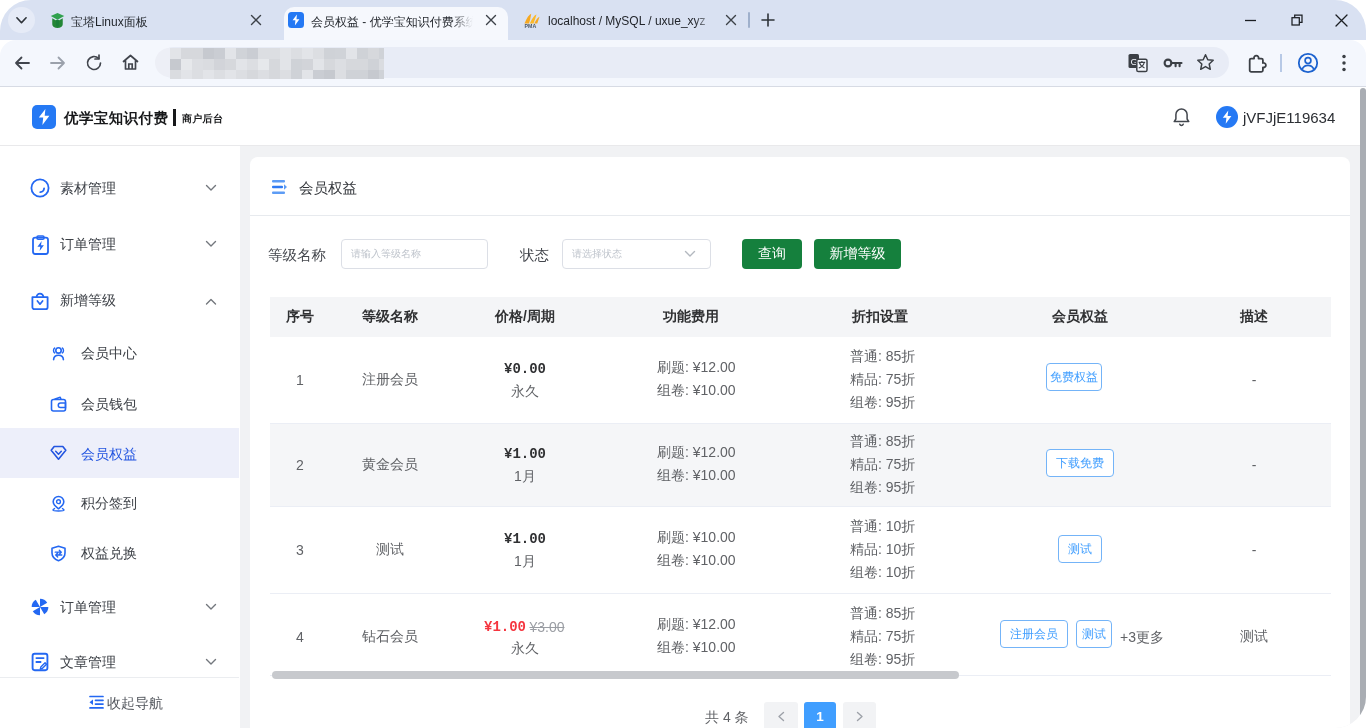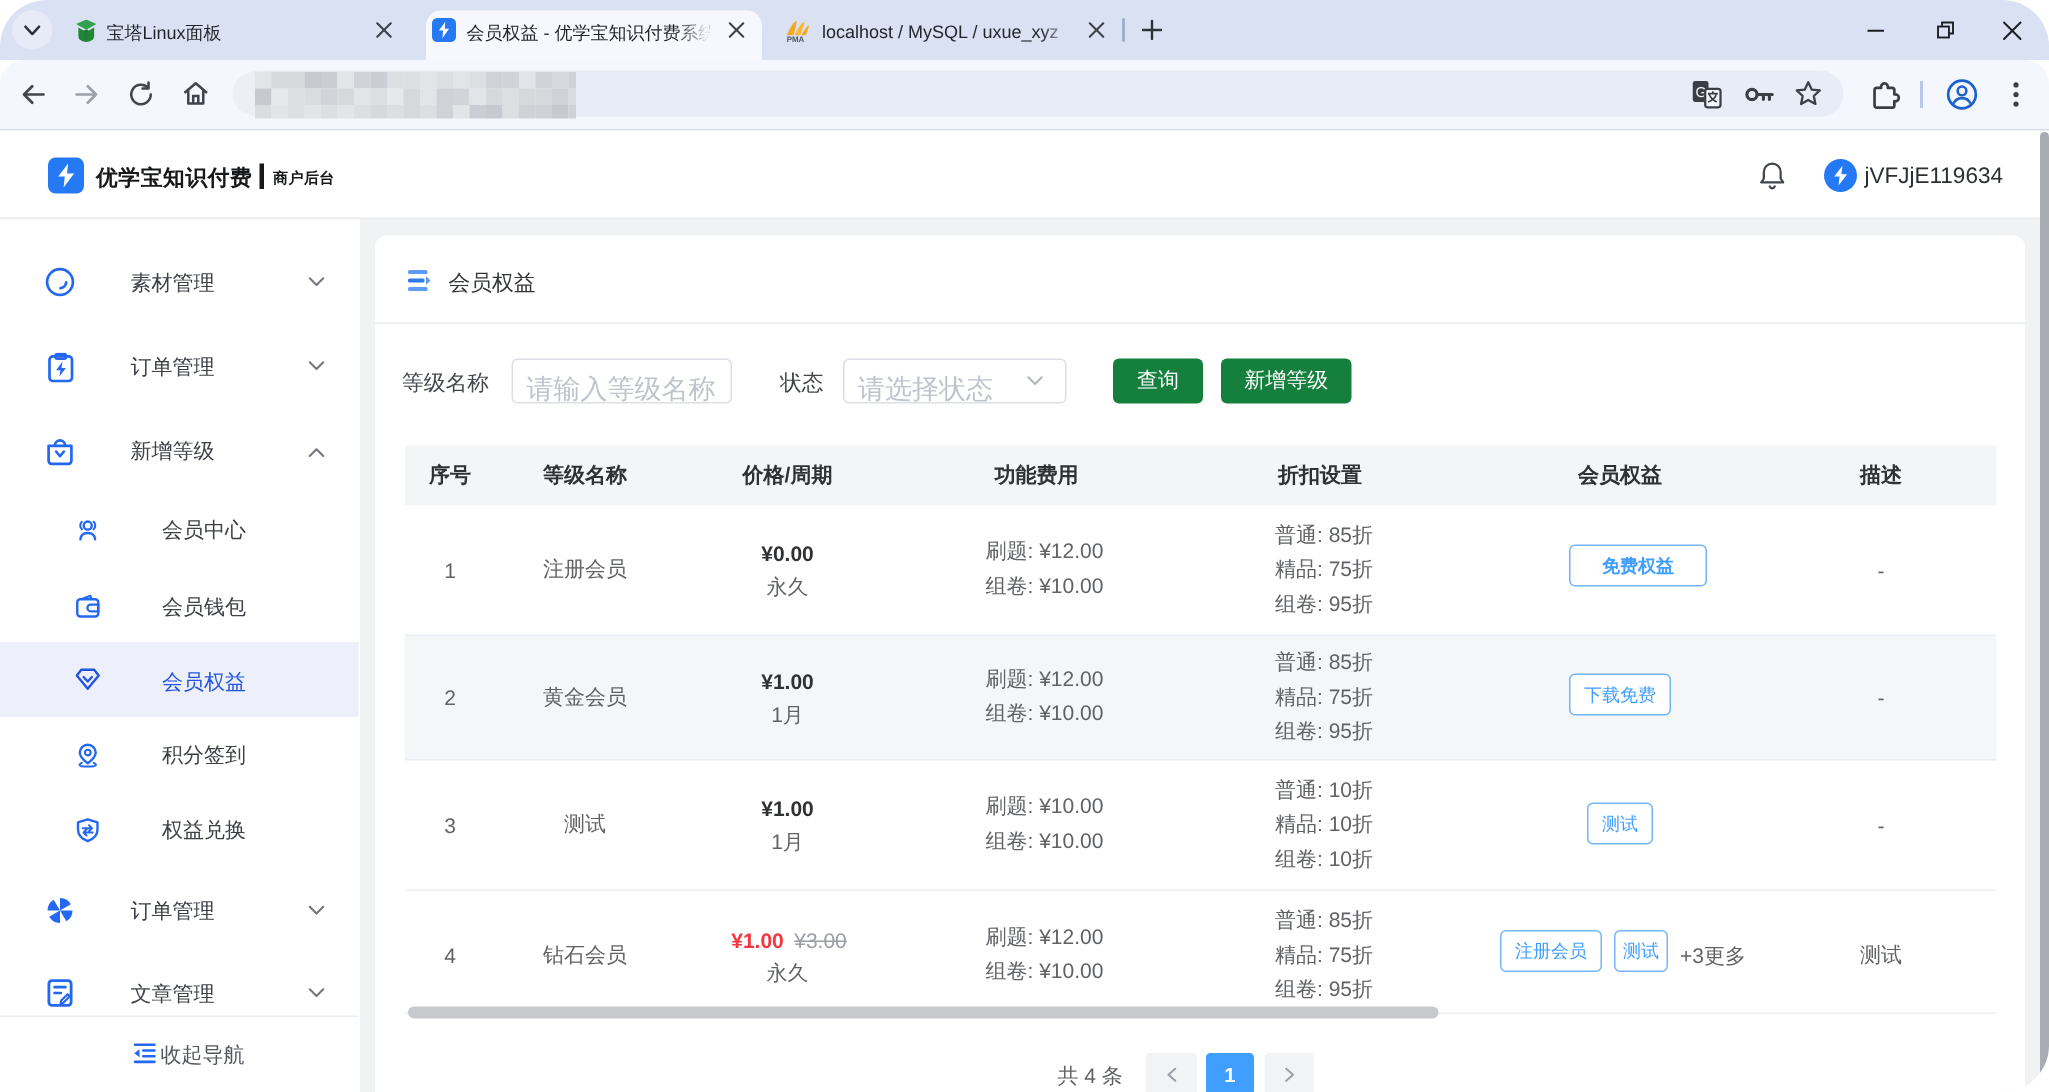--- a/index.html
+++ b/index.html
@@ -15,28 +15,28 @@
 .fade{position:absolute;top:0;right:0;width:22px;height:100%;}
 #urlpill{left:158px;top:47px;width:1071px;height:31px;border-radius:16px;background:#e8ecf6;}
 #urltext{left:385px;top:54px;font-size:14px;color:#23262b;letter-spacing:0.47px;white-space:nowrap;}
 
 #appheader{left:0;top:87px;width:1360px;height:58px;background:#fff;}
 #headerline{left:0;top:145px;width:1360px;height:1px;background:#e9e9eb;}
 #sidebar{left:0;top:146px;width:240px;height:582px;background:#fff;}
 #mainbg{left:240px;top:146px;width:1120px;height:582px;background:#f1f2f4;}
 #card{left:250px;top:157px;width:1100px;height:571px;background:#fff;border-radius:8px 8px 0 0;}
 #vscroll{left:1360px;top:88px;width:6px;height:640px;background:#a9adb3;border-radius:3px 3px 0 0;}
-.mi-text{font-size:14px;color:#3d4147;margin-left:27px;}
+.mi-text{font-size:14px;color:#3d4147;}
 .btn-blue{background:#15803d;border-radius:4px;color:#fff;font-size:14px;display:flex;align-items:center;justify-content:center;}
 .inp{background:#fff;border:1px solid #dcdfe6;border-radius:4px;box-sizing:border-box;}
-.ph{font-size:18px;color:#bfc4cc;}
+.ph{font-size:10px;color:#bfc4cc;}
 .th{font-size:14px;font-weight:bold;color:#303133;transform:translate(-50%,-50%);white-space:nowrap;}
 .td{font-size:14px;color:#606266;transform:translate(-50%,-50%);white-space:nowrap;}
 .tdl{font-size:14px;color:#606266;transform:translate(0,-50%);white-space:nowrap;}
-.bold{font-weight:bold;color:#303133;}
+.bold{font-weight:bold;color:#303133;font-family:Liberation Mono, monospace;}
 .abtn{border:1px solid #74b4f8;border-radius:4px;color:#409eff;font-size:12px;display:flex;align-items:center;justify-content:center;background:#fff;box-sizing:border-box;}
 </style>
 </head>
 <body>
 <div id="root">
 
   <div class="abs" id="tabstrip"></div>
   <div class="abs" style="left:8px;top:7px;width:27px;height:26px;border-radius:13px;background:#e6ebf7;"></div>
   <svg class="abs" style="left:15px;top:15px;" width="13" height="11" viewBox="0 0 14 12">
       <path d="M2 3 L7 8.4 L12 3" fill="none" stroke="#2e3339" stroke-width="1.8" stroke-linecap="round" stroke-linejoin="round"></path>
@@ -393,21 +393,21 @@
     <div class="abs td" style="left:390px;top:637px;">钻石会员</div>
     <div class="abs td bold" style="left:505px;top:627px;color:#f5353f;">¥1.00</div>
     <div class="abs td" style="left:547px;top:627px;color:#9a9da3;text-decoration:line-through;">¥3.00</div>
     <div class="abs td" style="left:525px;top:649px;">永久</div>
     <div class="abs tdl" style="left:657px;top:625px;">刷题: ¥12.00</div>
     <div class="abs tdl" style="left:657px;top:648px;">组卷: ¥10.00</div>
     <div class="abs tdl" style="left:850px;top:614px;">普通: 85折</div>
     <div class="abs tdl" style="left:850px;top:637px;">精品: 75折</div>
     <div class="abs tdl" style="left:850px;top:660px;">组卷: 95折</div>
     <div class="abs td" style="left:1254px;top:637px;">测试</div>
-    <div class="abs abtn" style="left:1046px;top:363px;width:92px;height:28px;font-weight:bold;">免费权益</div>
+    <div class="abs abtn" style="left:1046px;top:363px;width:56px;height:28px;">免费权益</div>
     <div class="abs abtn" style="left:1046px;top:449px;width:68px;height:28px;">下载免费</div>
     <div class="abs abtn" style="left:1058px;top:535px;width:44px;height:28px;">测试</div>
     <div class="abs abtn" style="left:1000px;top:620px;width:68px;height:28px;">注册会员</div>
     <div class="abs abtn" style="left:1076px;top:620px;width:36px;height:28px;">测试</div>
     <div class="abs" style="left:1120px;top:629px;font-size:14px;color:#606266;">+3更多</div>
     <div class="abs" style="left:272px;top:671px;width:687px;height:8px;border-radius:4px;background:#c7c9cd;"></div>
   <div class="abs" style="left:705px;top:709px;font-size:14px;color:#606266;">共 4 条</div>
     <div class="abs" style="left:764px;top:702px;width:34px;height:28px;border-radius:3px;background:#f2f3f5;"></div>
     <svg class="abs" style="left:777px;top:711px;" width="8" height="11" viewBox="0 0 8 11">
       <path d="M6.5 1.5 L2 5.5 L6.5 9.5" fill="none" stroke="#9da1a8" stroke-width="1.4" stroke-linecap="round" stroke-linejoin="round"></path>

